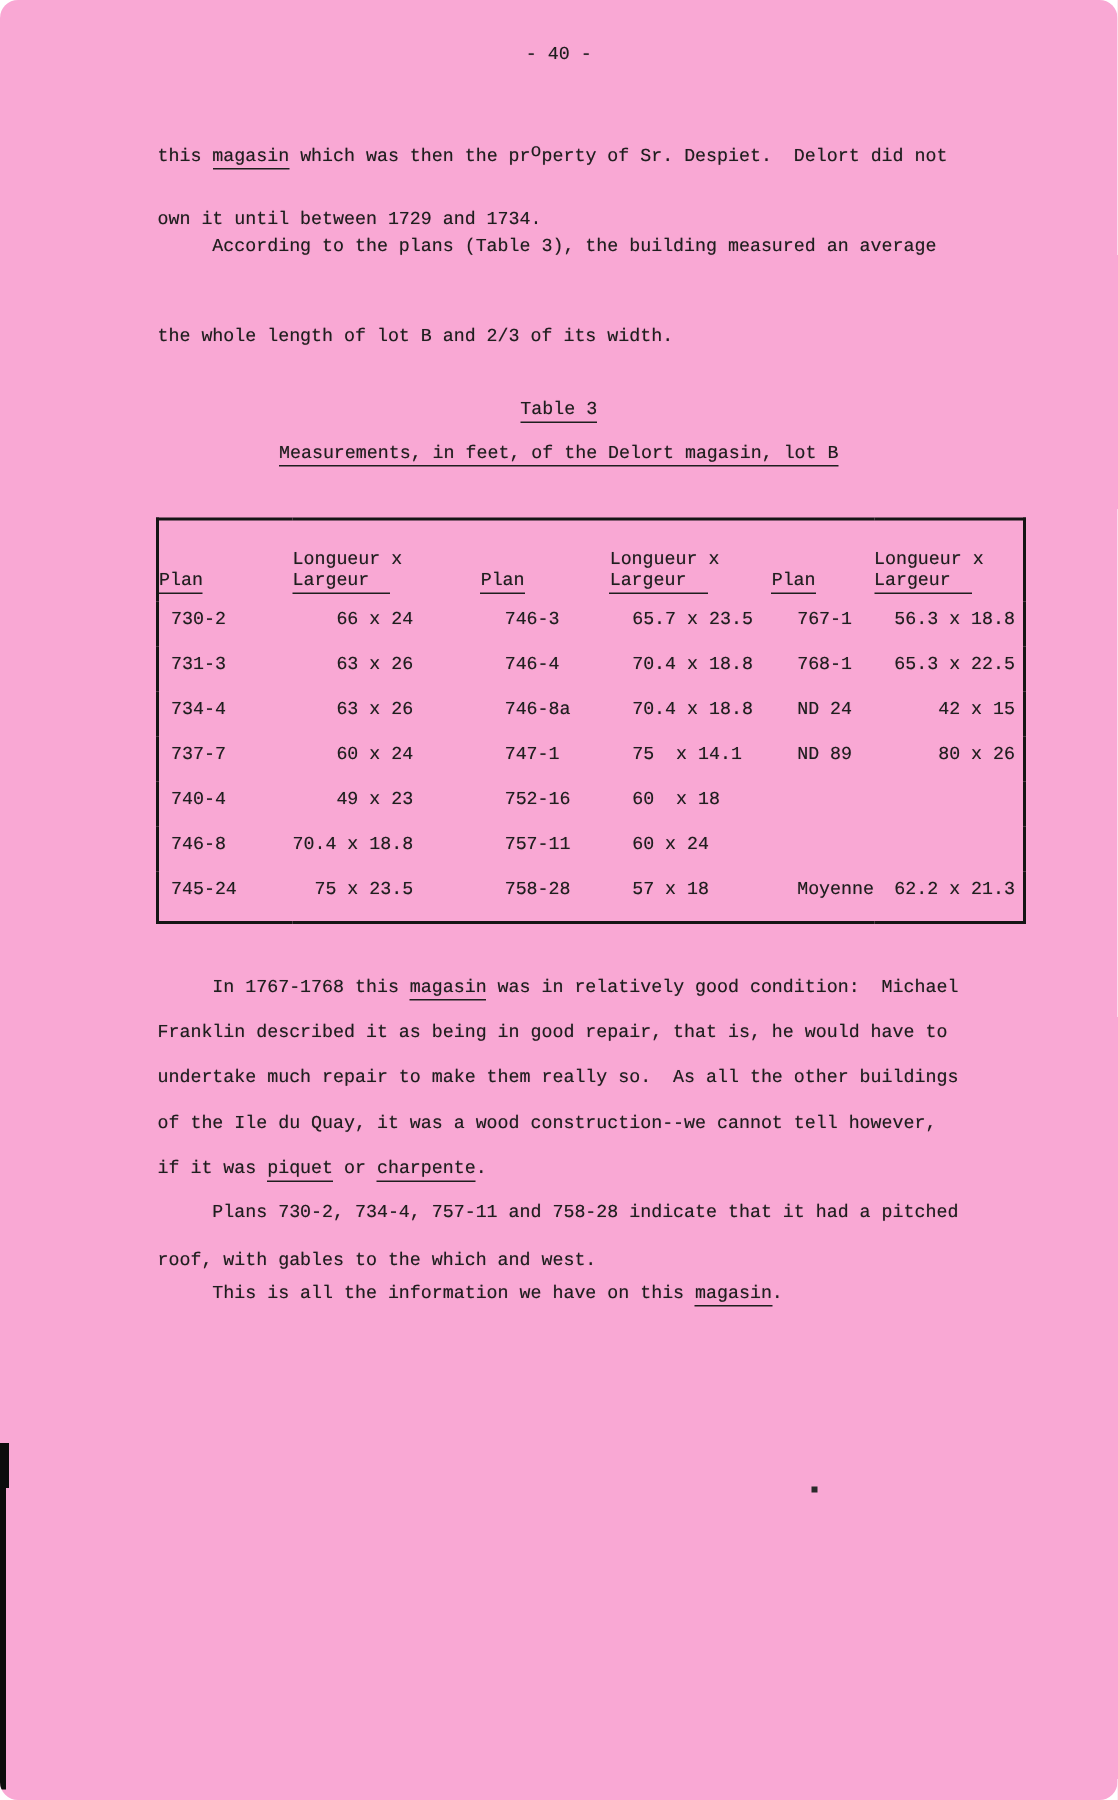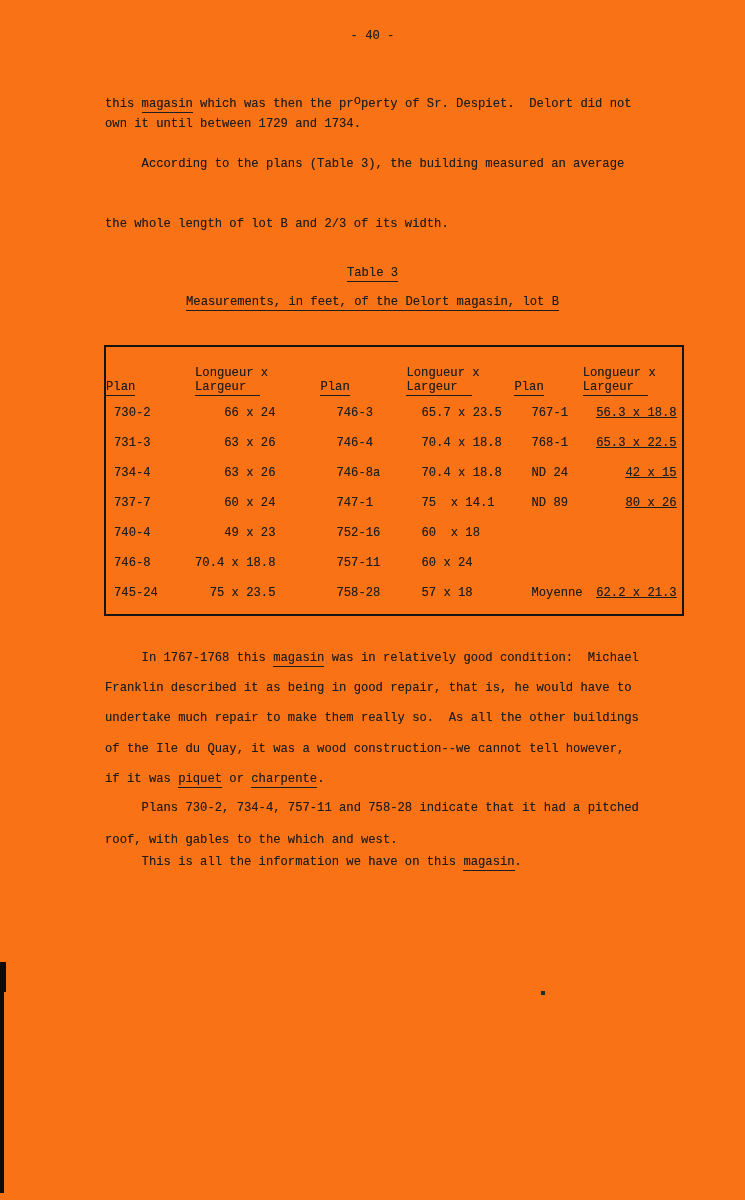--- a/index.html
+++ b/index.html
@@ -1,25 +1,26 @@
 <!DOCTYPE html>
 <html><head>
 <meta charset="utf-8">
 <style>
   html,body { margin:0; padding:0; background:#ffffff; }
   .page {
     position: relative;
     width: 745px;
     height: 1200px;
-    background: #f97316;
+    background: #f9a8d4;
     overflow: hidden;
     font-family: "Liberation Mono", "DejaVu Sans Mono", monospace;
     font-size: 12.2px;
     color: #1e1e1e;
     text-shadow: 0 0 0.5px rgba(0,0,0,0.45);
+    border-radius: 12px;
   }
   .tline {
     position: absolute;
     left: 105px;
     white-space: pre;
     line-height: 17px;
   }
   .centered {
     left: 0;
     width: 745px;
@@ -60,34 +61,34 @@
   .h4 { padding-left: 16px; }
   .h5 { padding-left: 27px; }
   .h6 { padding-left: 20px; }
   .hlarg { padding-right: 14px; }
 
   .mtable td.c1 { text-align: left;  padding-left: 8px; }
   .mtable td.c2 { text-align: right; padding-right: 45px; }
   .mtable td.c3 { text-align: left;  padding-left: 16px; }
   .mtable td.c4 { text-align: left;  padding-left: 15px; }
   .mtable td.c5 { text-align: left;  padding-left: 17px; }
-  .mtable td.c6 { text-align: right; padding-right: 5px; text-decoration: underline; }
+  .mtable td.c6 { text-align: right; padding-right: 5px; }
 
   
   .artifact { position: absolute; background: #0c0c0c; }
 </style>
 </head>
 <body>
 
 <div class="page">
 
   <div class="tline centered" style="top:28px">- 40 -</div>
 
   <div class="tline" style="top:96px"><span>this </span><span class="u">magasin</span><span> which was then the pr</span><span class="sup">o</span><span>perty of Sr. Despiet.  Delort did not</span></div>
-  <div class="tline" style="top:116px"><span>own it until between 1729 and 1734.</span></div>
+  <div class="tline" style="top:138px"><span>own it until between 1729 and 1734.</span></div>
   <div class="tline" style="top:156px"><span>     According to the plans (Table 3), the building measured an average</span></div>
   <div class="tline" style="top:216px"><span>the whole length of lot B and 2/3 of its width.</span></div>
 
   <div class="tline centered" style="top:265px"><span class="u">Table 3</span></div>
   <div class="tline centered" style="top:294px"><span class="u">Measurements, in feet, of the Delort magasin, lot B</span></div>
 
   <table class="mtable">
     <colgroup>
       <col style="width:90px">
         <col style="width:120px">

